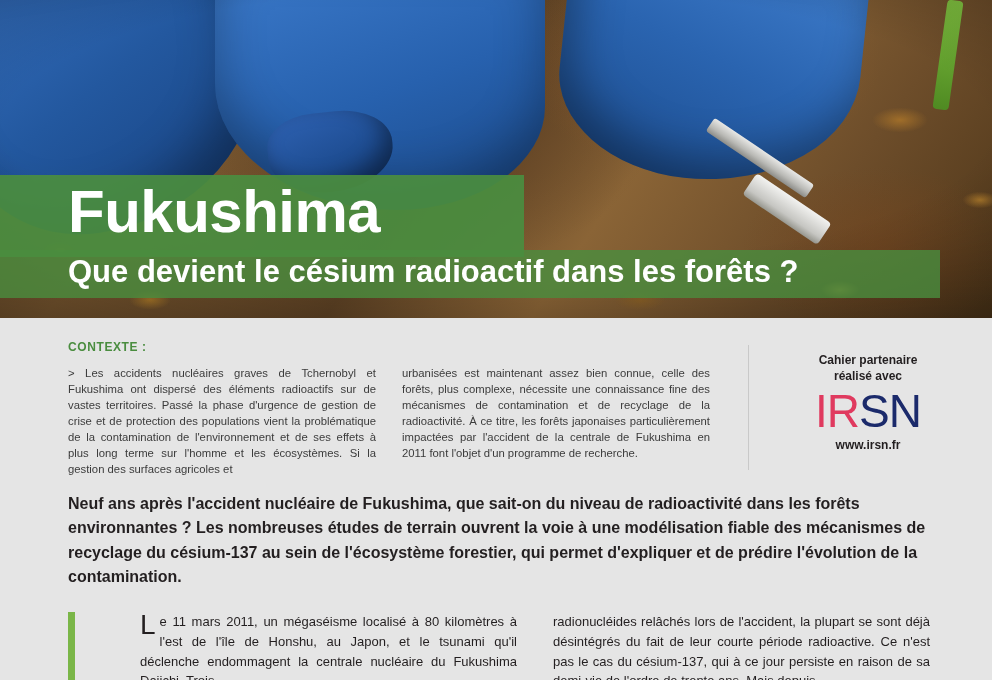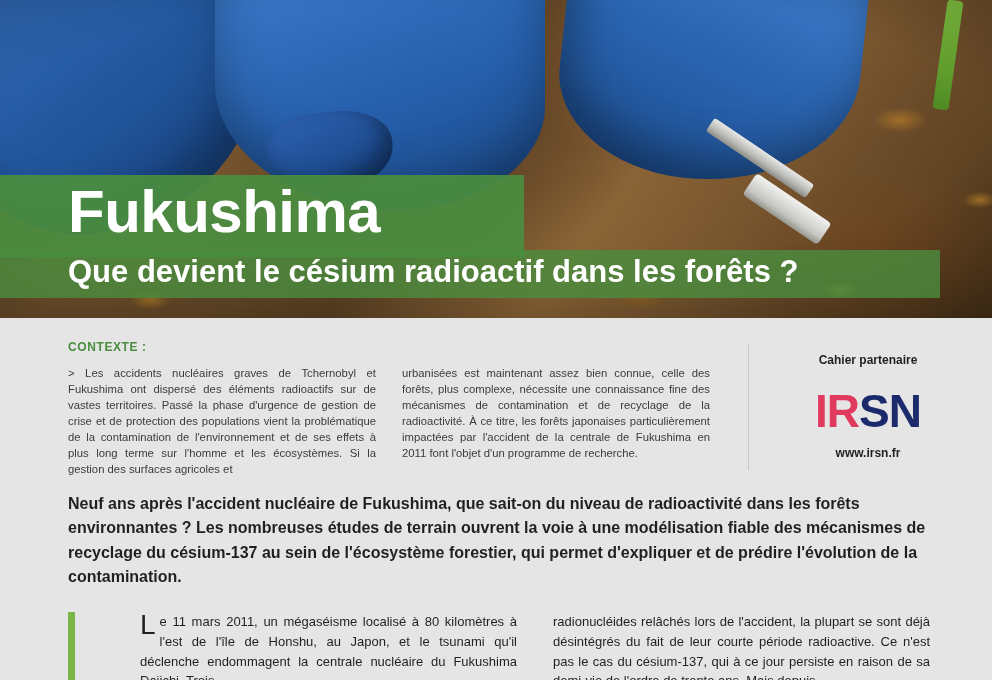--- a/index.html
+++ b/index.html
@@ -228,32 +228,32 @@
     width: 180px;
     text-align: center;
   }
   .partner-line {
     font-size: 12px;
     font-weight: bold;
     color: #231f20;
     line-height: 1.35;
   }
   .irsn {
-    margin-top: 20px;
+    margin-top: 4px;
     font-size: 46px;
-    font-weight: bold;
+    font-weight: normal;
     letter-spacing: -1px;
     line-height: 1;
   }
   .irsn .i { color: #e03a5f; }
   .irsn .r { color: #e03a5f; }
   .irsn .s { color: #1b2a6b; }
   .irsn .n { color: #1b2a6b; }
   .irsn-url {
-    margin-top: 12px;
+    margin-top: 4px;
     font-size: 12px;
     font-weight: bold;
     color: #231f20;
   }
 
   
   .chapo {
     position: absolute;
     left: 68px;
     top: 492px;
@@ -325,20 +325,21 @@
     <div class="context-cols">
       <div class="context-col">&gt; Les accidents nucléaires graves de Tchernobyl et Fukushima ont dispersé des éléments radioactifs sur de vastes territoires. Passé la phase d'urgence de gestion de crise et de protection des populations vient la problématique de la contamination de l'environnement et de ses effets à plus long terme sur l'homme et les écosystèmes. Si la gestion des surfaces agricoles et</div>
       <div class="context-col">urbanisées est maintenant assez bien connue, celle des forêts, plus complexe, nécessite une connaissance fine des mécanismes de contamination et de recyclage de la radioactivité. À ce titre, les forêts japonaises particulièrement impactées par l'accident de la centrale de Fukushima en 2011 font l'objet d'un programme de recherche.</div>
     </div>
   </div>
 
   <div class="divider-v"></div>
 
   <div class="partner">
     <div class="partner-line">Cahier partenaire</div>
+    <div class="partner-line">réalisé avec</div>
     <div class="irsn">
       <span class="i">I</span><span class="r">R</span><span class="s">S</span><span class="n">N</span>
     </div>
     <div class="irsn-url">www.irsn.fr</div>
   </div>
 
   <div class="chapo">Neuf ans après l'accident nucléaire de Fukushima, que sait-on du niveau de radioactivité dans les forêts environnantes ? Les nombreuses études de terrain ouvrent la voie à une modélisation fiable des mécanismes de recyclage du césium-137 au sein de l'écosystème forestier, qui permet d'expliquer et de prédire l'évolution de la contamination.</div>
 
   <div class="body-rule"></div>
   <div class="body-cols">

